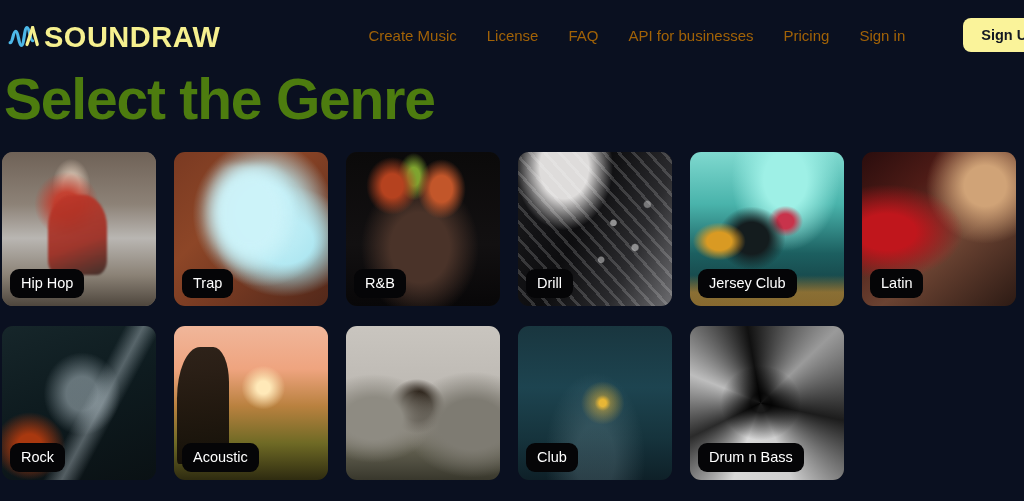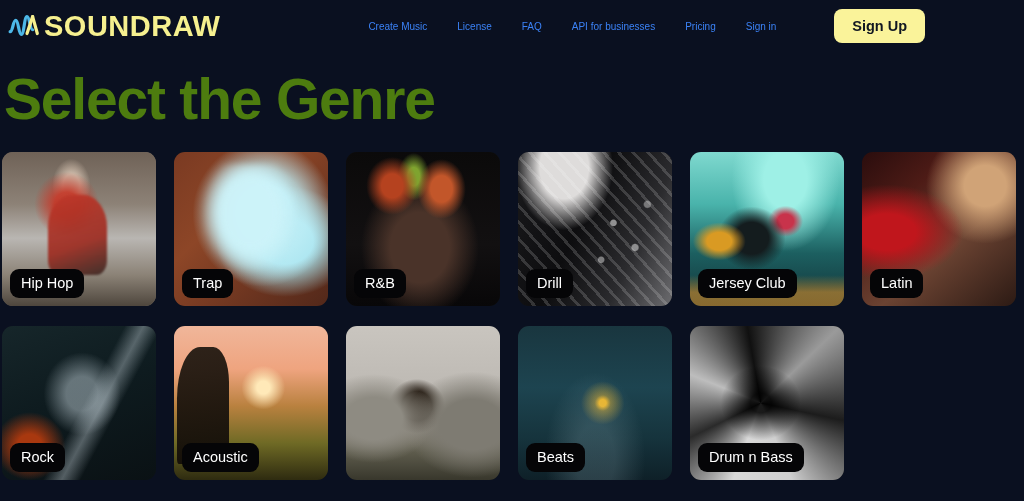--- a/index.html
+++ b/index.html
@@ -15,21 +15,21 @@
     background: #0a1020;
     font-family: "Liberation Sans", sans-serif;
     color: #ffffff;
     -webkit-font-smoothing: antialiased;
   }
 
   
   .header {
     height: 52px;
     display: flex;
-    align-items: center;
+    align-items: flex-end;
     padding: 0 18px 0 8px;
     background: #0a1020;
     position: relative;
   }
 
   .brand {
     display: flex;
     align-items: center;
     gap: 0px;
     cursor: pointer;
@@ -53,22 +53,22 @@
   }
 
   .nav {
     display: flex;
     align-items: center;
     gap: 30px;
     margin-left: 148px;
   }
 
   .nav-link {
-    font-size: 10px;
-    color: #3b82f6;
+    font-size: 15px;
+    color: #a16207;
     text-decoration: none;
     white-space: nowrap;
     cursor: pointer;
   }
 
   .signup-btn {
     margin-left: 28px;
     background: #faf39a;
     color: #111722;
     font-size: 14.5px;
@@ -377,21 +377,21 @@
     <div class="card-art art-acoustic"></div>
     <span class="card-label">Acoustic</span>
   </div>
 
   <div class="genre-card">
     <div class="card-art art-ambient"></div>
   </div>
 
   <div class="genre-card">
     <div class="card-art art-beats"></div>
-    <span class="card-label">Beats</span>
+    <span class="card-label">Club</span>
   </div>
 
   <div class="genre-card">
     <div class="card-art art-dnb"></div>
     <span class="card-label">Drum n Bass</span>
   </div>
 
 
 </section>
 

